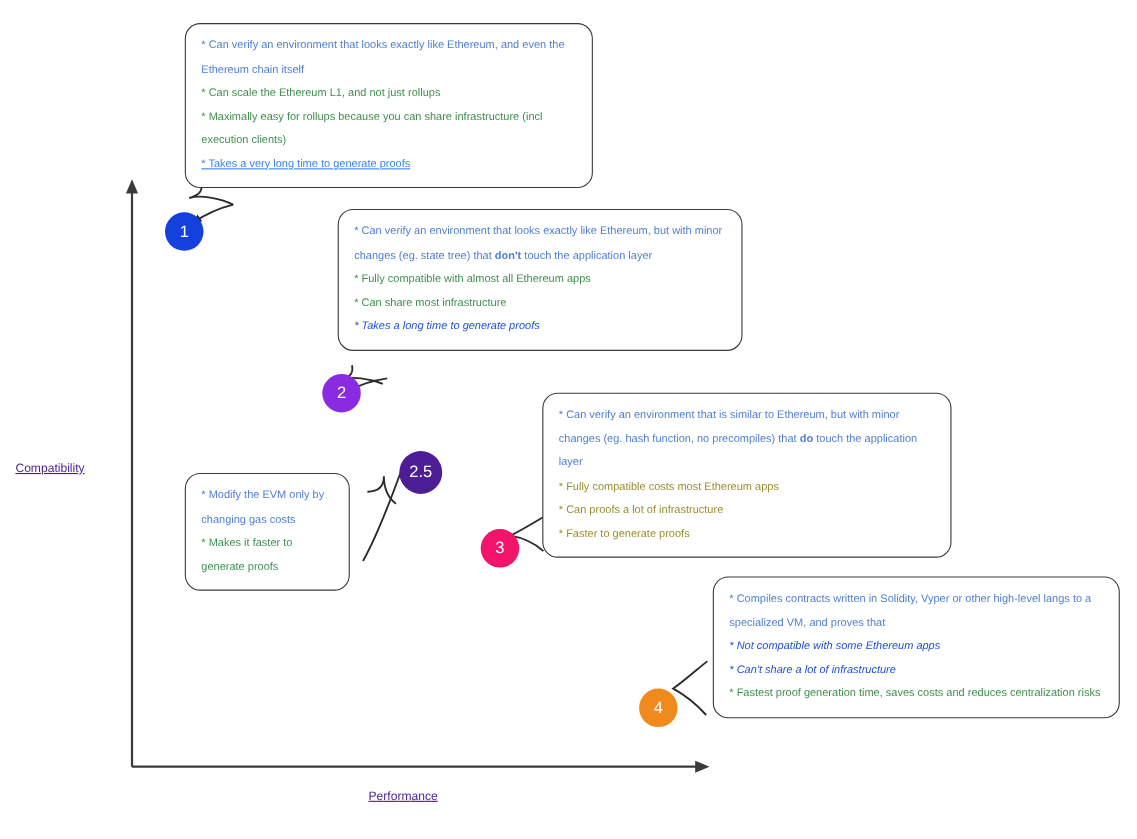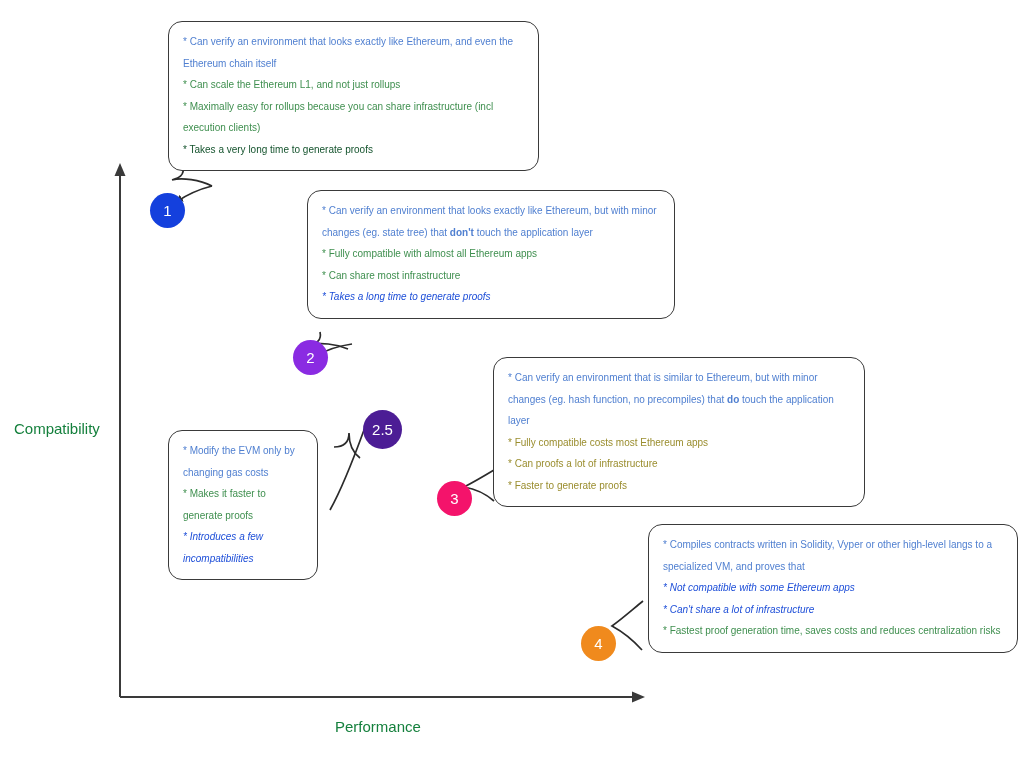--- a/index.html
+++ b/index.html
@@ -34,42 +34,43 @@
     padding: 9px 14px 10px 14px;
     z-index: 3;
   }
   .bline {
     font-size: 10px;
     line-height: 21.5px;
     white-space: normal;
   }
   .c-blue   { color: #4f7fd0; }
   .c-green  { color: #3f8f4f; }
-  .c-red    { color: #14532d; }
+  .c-red    { color: #3b82f6; text-decoration: underline; }
   .c-orange { color: #1d4ed8; font-style: italic; }
   .c-olive  { color: #9a8d2e; }
   .bold { font-weight: bold; }
 
   .node {
     position: absolute;
     border-radius: 50%;
     color: #ffffff;
     display: flex;
     align-items: center;
     justify-content: center;
     font-size: 15px;
     z-index: 4;
     box-sizing: border-box;
   }
   .axis-label {
     position: absolute;
-    color: #15803d;
-    font-size: 15px;
+    color: #4c1d95;
+    font-size: 11px;
     white-space: nowrap;
     z-index: 2;
+    text-decoration: underline;
   }
 </style>
 </head>
 <body>
 
 <div id="canvas">
 
   <svg id="wires" viewBox="0 0 1034 763">
     <defs>
       <marker id="ah" markerWidth="9" markerHeight="9" refX="7" refY="4.5" orient="auto" markerUnits="userSpaceOnUse">
@@ -116,21 +117,20 @@
       <span>* Can verify an environment that looks exactly like Ethereum, but with minor changes (eg. state tree) that </span><span class="bold">don't</span><span> touch the application layer</span>
     </div>
     <div class="bline c-green">* Fully compatible with almost all Ethereum apps</div>
     <div class="bline c-green">* Can share most infrastructure</div>
     <div class="bline c-orange">* Takes a long time to generate proofs</div>
   </div>
 
   <div class="bubble" style="left:168px; top:430px; width:150px;">
     <div class="bline c-blue">* Modify the EVM only by changing gas costs</div>
     <div class="bline c-green">* Makes it faster to generate proofs</div>
-    <div class="bline c-orange">* Introduces a few incompatibilities</div>
   </div>
 
   <div class="bubble" style="left:493px; top:357px; width:372px;">
     <div class="bline c-blue">
       <span>* Can verify an environment that is similar to Ethereum, but with minor changes (eg. hash function, no precompiles) that </span><span class="bold">do</span><span> touch the application layer</span>
     </div>
     <div class="bline c-olive">* Fully compatible costs most Ethereum apps</div>
     <div class="bline c-olive">* Can proofs a lot of infrastructure</div>
     <div class="bline c-olive">* Faster to generate proofs</div>
   </div>

